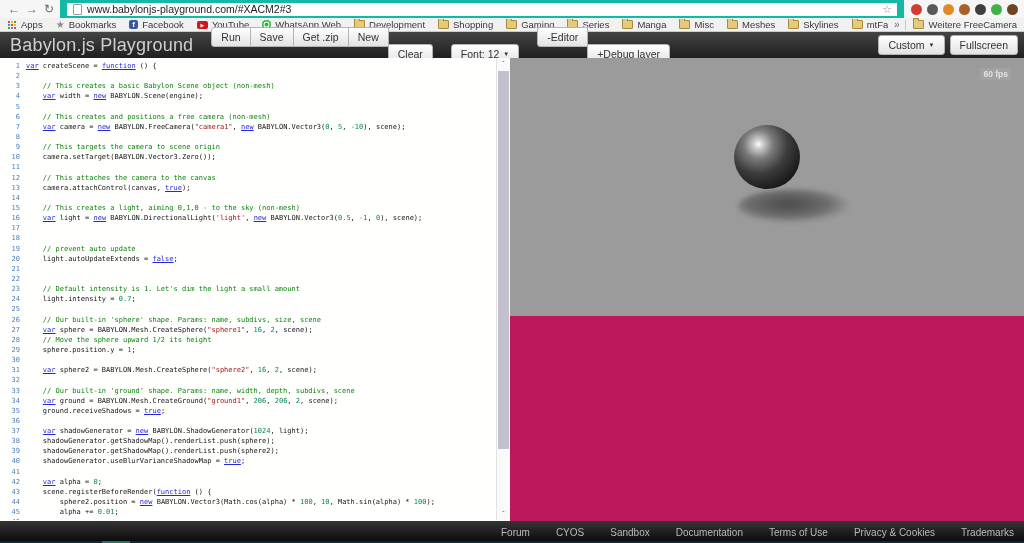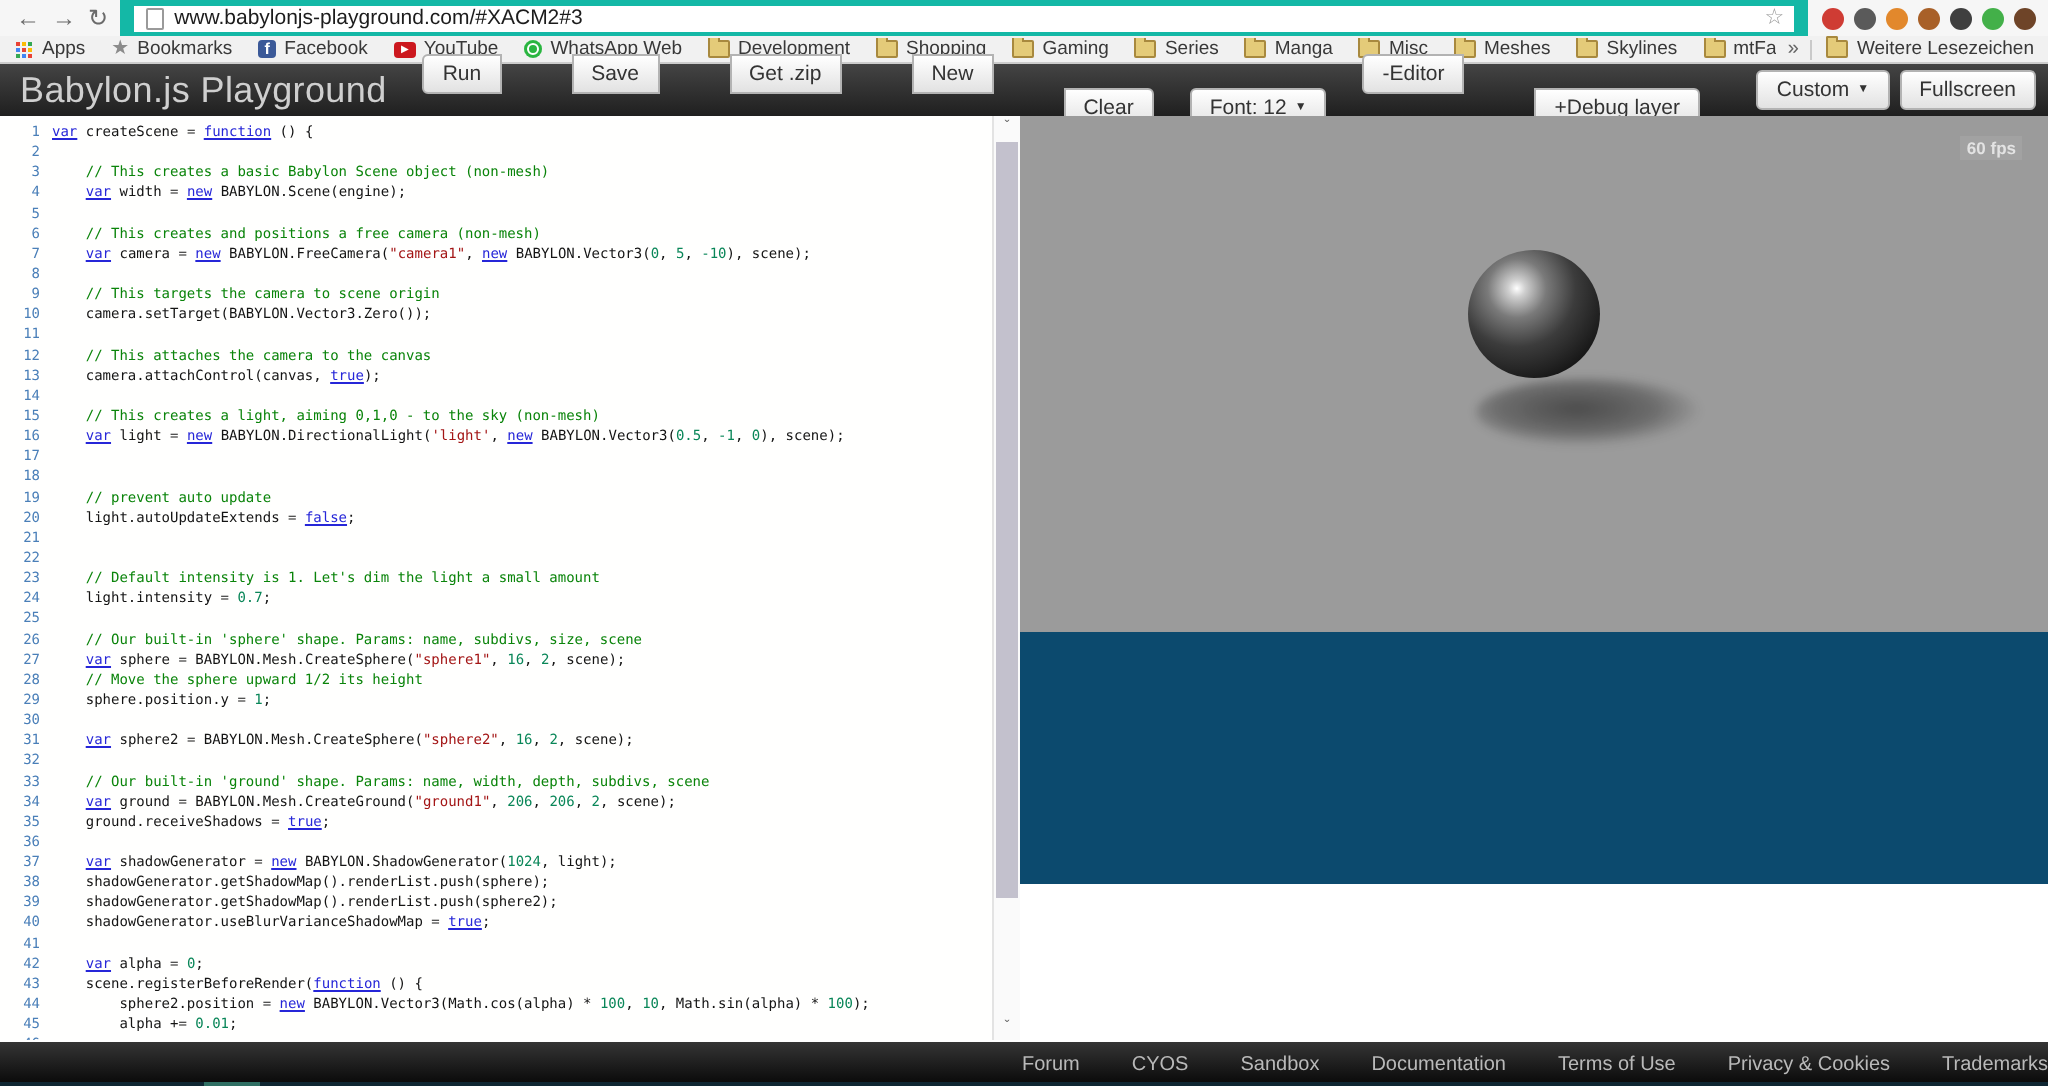--- a/index.html
+++ b/index.html
@@ -38,21 +38,21 @@
                line-height:8px;text-align:center;}
   .ico-whatsapp{width:9px;height:9px;background:#2ab540;border-radius:50%;box-shadow:inset 0 0 0 1.5px #2ab540,inset 0 0 0 2.5px #fff;}
   .bm-overflow{color:#666;font-size:10px;padding:0 6px;}
   .bm-sep{width:1px;height:10px;background:#c9c9c9;margin-right:7px;}
   .bm-other{display:flex;align-items:center;gap:4px;font-size:9.5px;color:#383838;padding-right:7px;cursor:pointer;}
 
   
   .pg-toolbar{position:absolute;left:0;top:32px;width:1024px;height:26px;
               background:linear-gradient(#444444,#1f1f1f);display:flex;align-items:center;}
   .pg-title{color:#cfcfcf;font-size:18px;margin-left:10px;letter-spacing:.2px;}
-  .btn-group{display:flex;margin-left:18px;gap:36px;}
+  .btn-group{display:flex;margin-left:18px;}
   .pgbtn{height:20px;background:linear-gradient(#ffffff,#e2e2e2);border:1px solid #b3b3b3;color:#333;
          font-size:10.5px;font-family:"Liberation Sans",sans-serif;padding:0 9px;cursor:pointer;
          border-radius:0;margin-left:-1px;display:flex;align-items:center;gap:4px;}
   .btn-group .pgbtn:first-child{border-radius:3px 0 0 3px;margin-left:0;}
   .btn-group .pgbtn:last-child{border-radius:0 3px 3px 0;margin-top:17px;}
   .btn-group .pgbtn:only-child{border-radius:3px;text-align:right;}
   .caret{font-size:6px;color:#333;}
   .pg-right{margin-left:auto;display:flex;gap:6px;margin-right:6px;}
   .pg-right .pgbtn{border-radius:3px;}
 
@@ -62,34 +62,34 @@
   .codewrap{position:absolute;left:0;top:3px;width:497px;}
   .codeline{height:10.15px;line-height:10.15px;white-space:pre;
             font-family:"DejaVu Sans Mono",monospace;font-size:7px;}
   .gut{display:inline-block;width:20px;text-align:right;color:#4a7fb8;margin-right:6px;}
   .t-k{color:#2626d8;text-decoration:underline;} .t-c{color:#0a840a;} .t-s{color:#a31515;} .t-n{color:#098658;} .t-p{color:#141414;}
   .vscroll{position:absolute;right:0;top:0;width:13px;height:462px;background:#fafafa;border-left:1px solid #e3e3e3;}
   .scroll-arrow{position:absolute;left:0;width:13px;height:12px;color:#555;font-size:7px;text-align:center;line-height:12px;}
   .arr-up{top:0;} .arr-down{bottom:0;}
   .scroll-thumb{position:absolute;left:1px;top:13px;width:11px;height:378px;background:#c3c1cd;}
 
-  .canvas3d{position:absolute;left:510px;top:0;width:514px;height:384px;background:#0c4a6e;}
+  .canvas3d{position:absolute;left:510px;top:0;width:514px;height:463px;background:#be185d;}
   .sky{position:absolute;left:0;top:0;width:514px;height:258px;background:#9b9b9b;}
   .fps{position:absolute;top:10px;right:13px;color:#e3e3e3;font-size:8.5px;font-weight:bold;
        background:rgba(255,255,255,.08);padding:1px 3px;}
   .sphere{position:absolute;left:224px;top:67px;width:66px;height:64px;border-radius:50%;
           background:radial-gradient(circle at 37% 30%,#ffffff 0%,#cfcfcf 7%,#7a7a7a 24%,#3c3c3c 48%,#121212 82%);}
   .sphere-shadow{position:absolute;left:228px;top:131px;width:112px;height:34px;border-radius:50%;
           background:radial-gradient(ellipse at 45% 45%,rgba(10,10,10,.55) 0%,rgba(20,20,20,.35) 45%,rgba(0,0,0,0) 72%);
           filter:blur(2px);}
 
   
   .footer{position:absolute;left:0;top:521px;width:1024px;height:22px;
           background:linear-gradient(#353535,#070707);display:flex;align-items:center;
-          justify-content:flex-end;gap:26px;padding-right:0;box-sizing:border-box;}
+          justify-content:flex-end;gap:26px;padding-right:10px;box-sizing:border-box;}
   .flink{color:#b9b9b9;font-size:10px;cursor:pointer;white-space:nowrap;}
   .bottom-line{position:absolute;left:0;top:541px;width:1024px;height:2px;background:#0f2733;}
   .bottom-line .teal{position:absolute;left:102px;top:0;width:28px;height:2px;background:#2f6f63;}
 </style>
 </head>
 <body>
 
 <div class="screen">
 
   <div class="chrome-top">
@@ -171,21 +171,21 @@
         </span>
         <span class="bm-item">
           <span class="ico-folder"></span>
           <span>mtFacebook</span>
         </span>
       </div>
     <span class="bm-overflow">»</span>
     <span class="bm-sep"></span>
     <div class="bm-other">
       <span class="ico-folder"></span>
-      <span>Weitere Lesezeichen</span>
+      <span>Weitere FreeCamera</span>
     </div>
   </div>
 
   <div class="pg-toolbar">
     <span class="pg-title">Babylon.js Playground</span>
     <div class="btn-group" id="btns-left">
         <button class="pgbtn">Run</button>
         <button class="pgbtn">Save</button>
         <button class="pgbtn">Get .zip</button>
         <button class="pgbtn">New</button>

